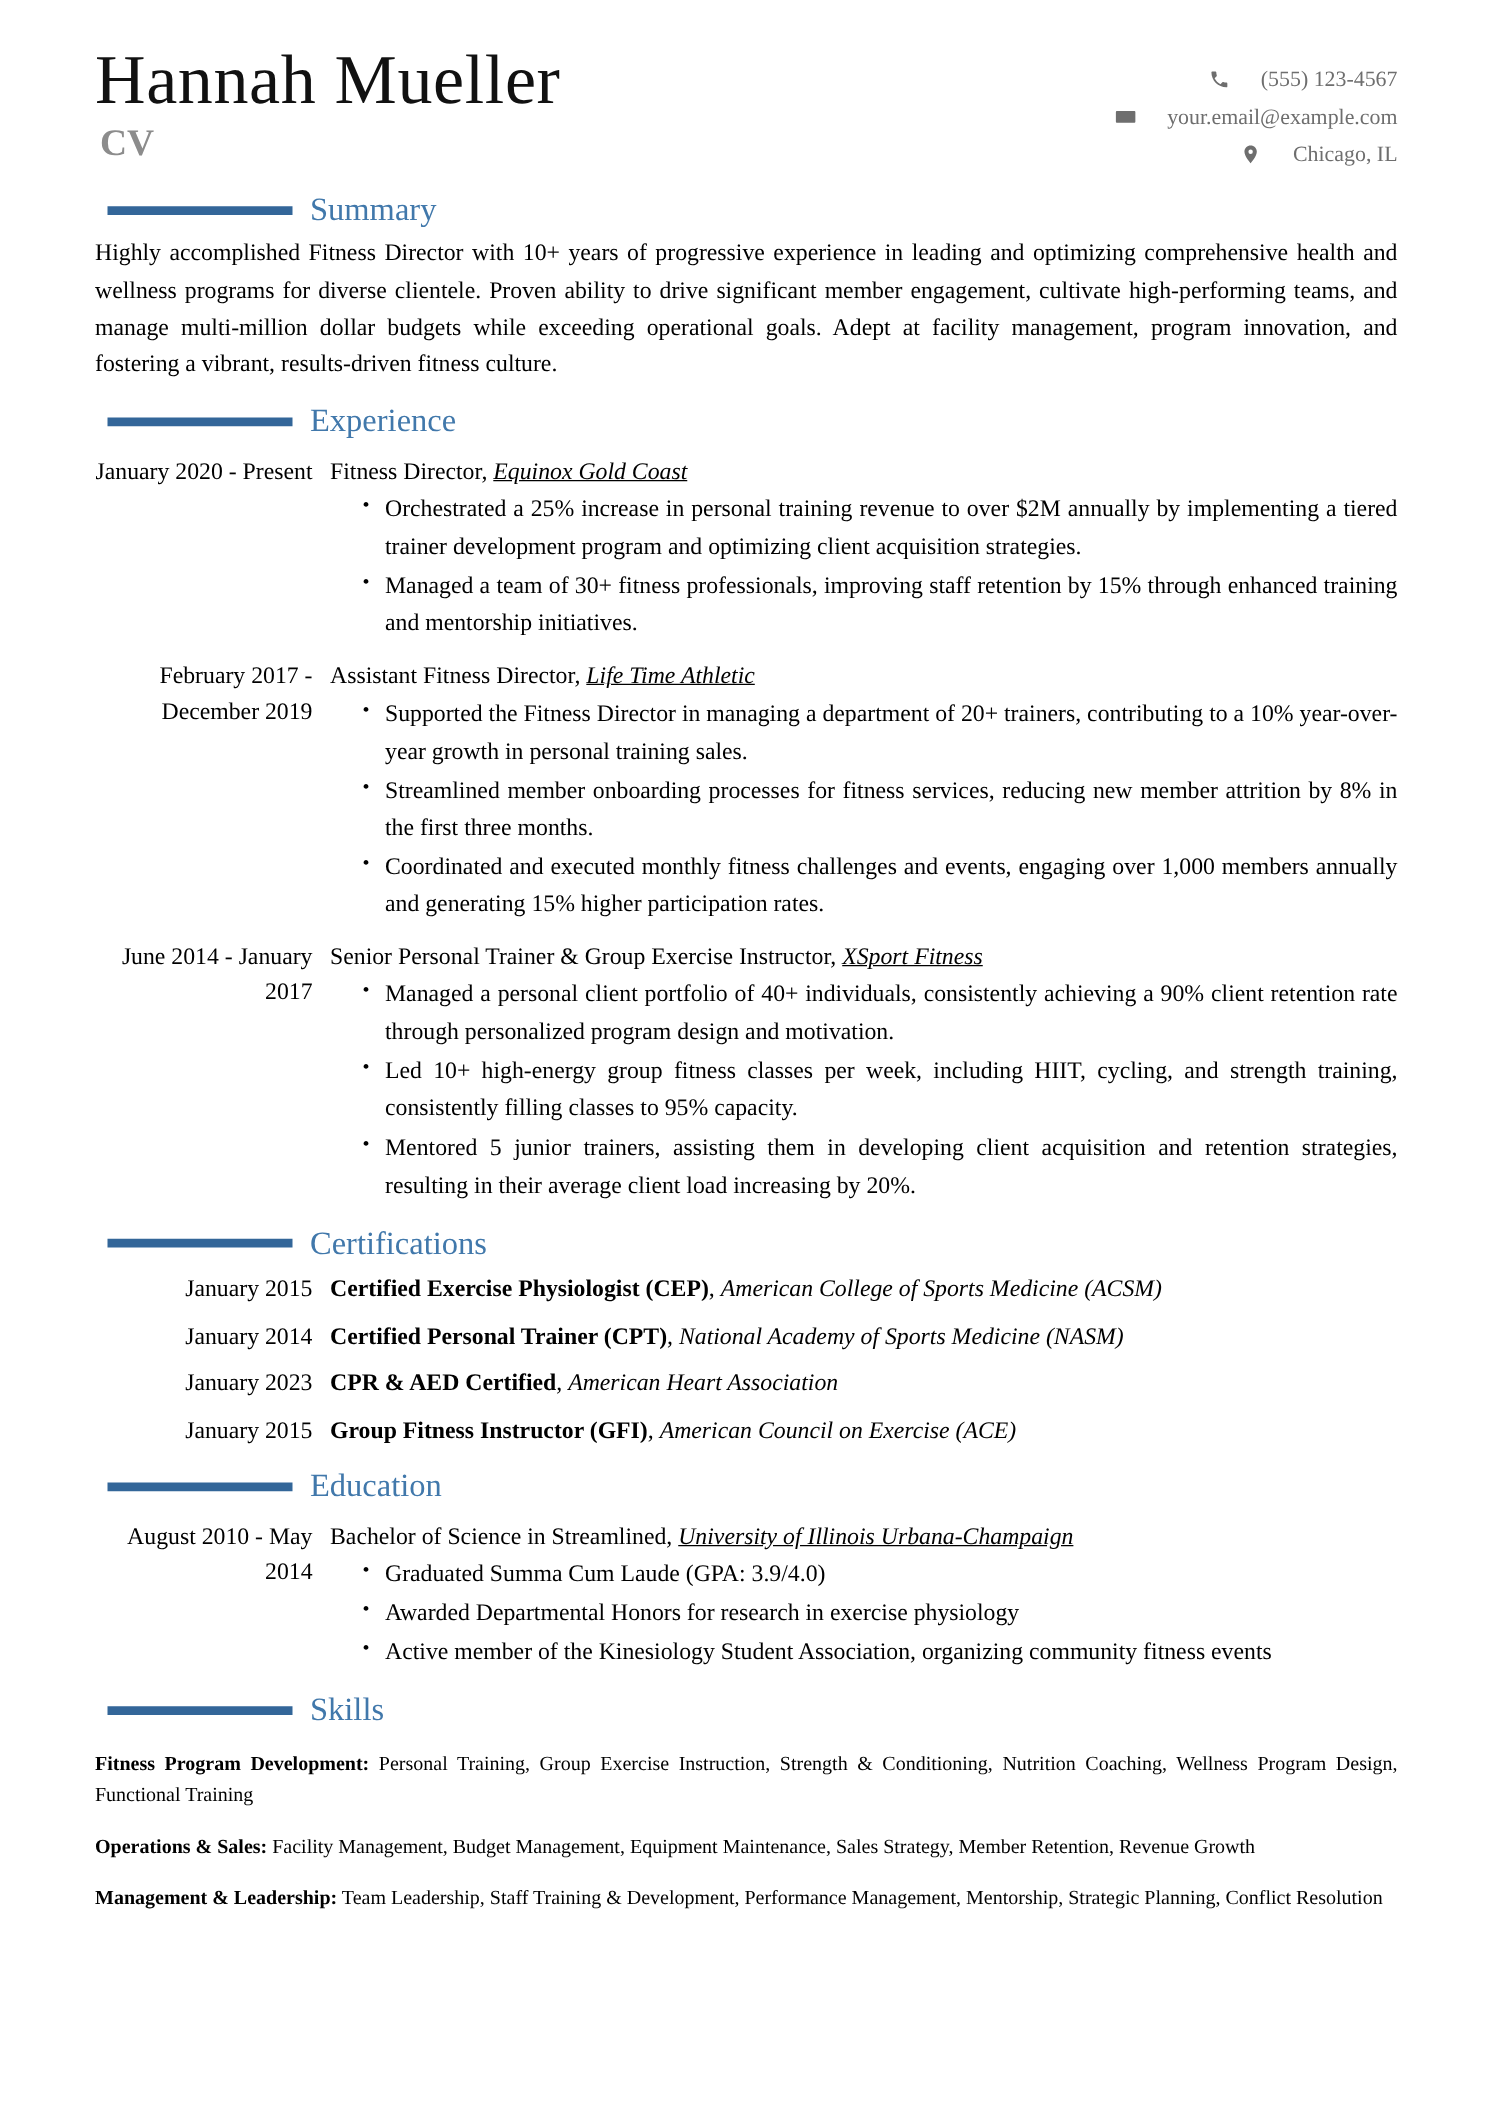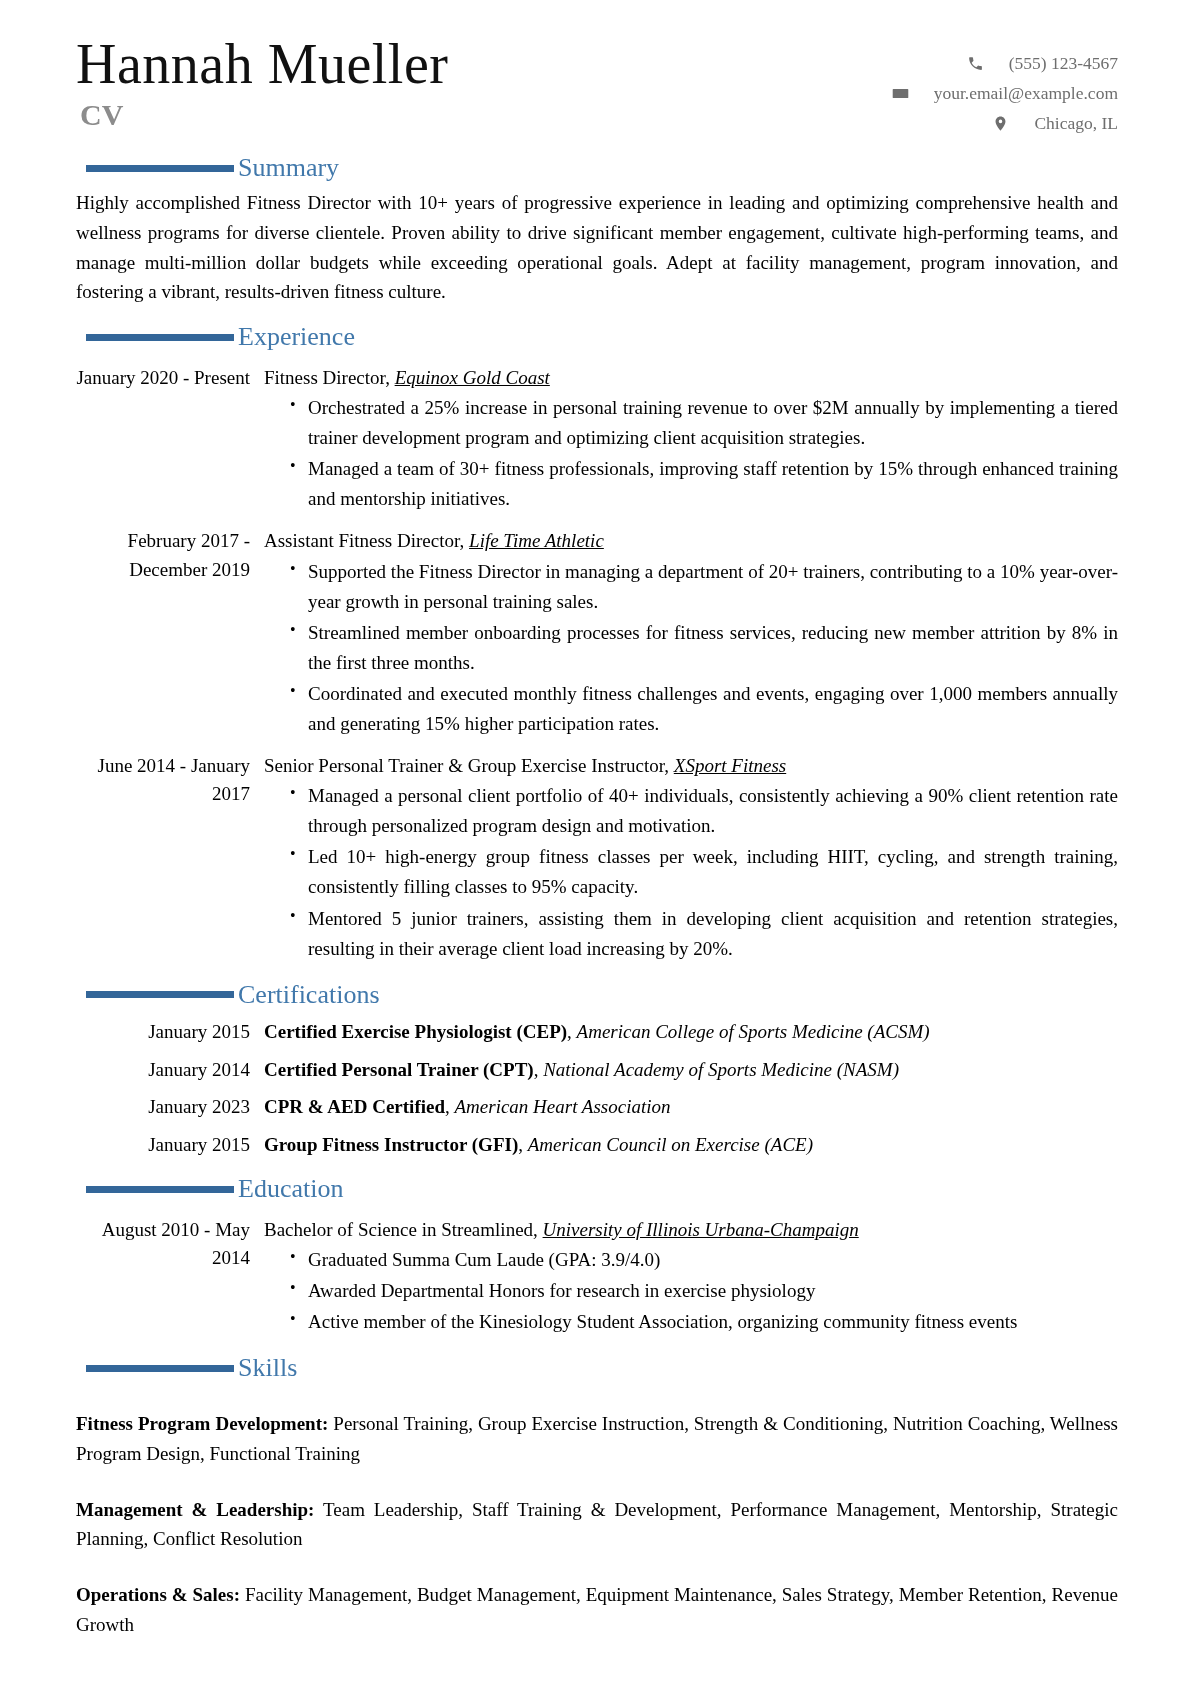--- a/index.html
+++ b/index.html
@@ -63,21 +63,21 @@
     width: 17px;
     height: 17px;
     flex: 0 0 17px;
   }
   .contact-row .ic svg { display: block; }
 
   
   .section-head {
     display: flex;
     align-items: center;
-    gap: 4px;
+    gap: 14px;
     margin: 16px 0 5px 10px;
   }
   .rule {
     width: 148px;
     height: 7px;
     background: #336699;
     flex: 0 0 148px;
   }
   .section-title {
     font-size: 26px;
@@ -145,24 +145,24 @@
 
   
   .cert-entry { margin-top: 9px; }
   .cert-entry:first-of-type { margin-top: 6px; }
   .cert-text { font-size: 19px; line-height: 1.5; }
   .cert-text .cname { font-weight: bold; }
   .cert-text .cissuer { font-style: italic; }
 
   
   .skill-group {
-    font-size: 19px;
+    font-size: 16px;
     line-height: 1.57;
     text-align: justify;
-    margin-top: 26px;
+    margin-top: 16px;
     -webkit-hyphens: auto;
     hyphens: auto;
   }
   .skill-group:first-of-type { margin-top: 6px; }
   .skill-group .skill-cat { font-weight: bold; }
 </style>
 </head>
 <body>
 
 <div class="page">
@@ -307,21 +307,21 @@
   <div class="section-head">
     <div class="rule"></div>
     <div class="section-title">Skills</div>
   </div>
 
   <div class="skill-group">
     <span class="skill-cat">Fitness Program Development:</span>
     <span>Personal Training, Group Exercise Instruction, Strength &amp; Conditioning, Nutrition Coaching, Wellness Program Design, Functional Training</span>
   </div>
   <div class="skill-group">
+    <span class="skill-cat">Operations &amp; Sales:</span>
+    <span>Facility Management, Budget Management, Equipment Maintenance, Sales Strategy, Member Retention, Revenue Growth</span>
+  </div>
+  <div class="skill-group">
     <span class="skill-cat">Management &amp; Leadership:</span>
     <span>Team Leadership, Staff Training &amp; Development, Performance Management, Mentorship, Strategic Planning, Conflict Resolution</span>
   </div>
-  <div class="skill-group">
-    <span class="skill-cat">Operations &amp; Sales:</span>
-    <span>Facility Management, Budget Management, Equipment Maintenance, Sales Strategy, Member Retention, Revenue Growth</span>
-  </div>
 
 </div>
 
 </body></html>

